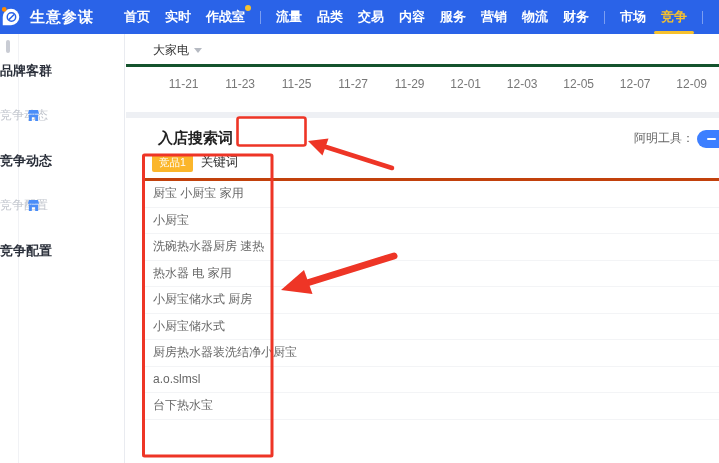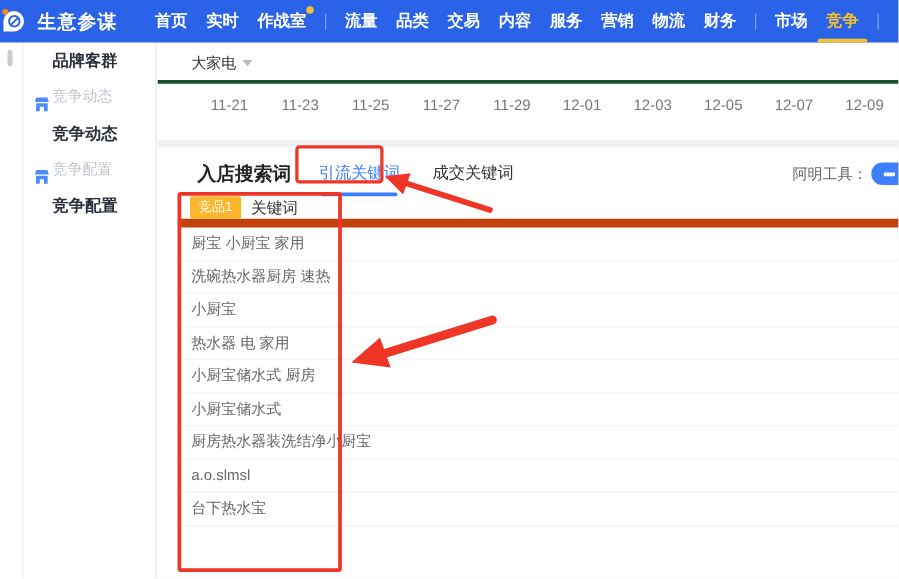--- a/index.html
+++ b/index.html
@@ -22,22 +22,22 @@
               bottom:0; width:40px; height:3px; background:var(--accent-yellow,#f6c12e); border-radius:2px; }
   .nav-item.hasdot::before { content:""; position:absolute; top:5px; right:-6px; width:6px; height:6px;
               border-radius:50%; background:var(--accent-yellow,#f6c12e); }
 
   
   .sidebar { position:absolute; left:0; top:34px; bottom:0; width:125px; background:#fff;
              border-right:1px solid #e9ebf0; z-index:5; }
   .side-inner-line { position:absolute; left:18px; top:0; bottom:0; width:1px; background:#f1f2f5; }
   .side-scroll-thumb { position:absolute; left:6px; top:6px; width:4px; height:13px; background:#c9ccd4; border-radius:2px; }
   .side-list { padding-top:6px; }
-  .side-item { position:relative; display:flex; height:29px; padding-left:42px;
-               font-size:13px; font-weight:bold; color:#2a2f3a; cursor:pointer; }
+  .side-item { position:relative; display:flex; align-items:center; height:29px; 
+               font-size:13px; font-weight:bold; color:#2a2f3a; cursor:pointer;margin-top:16px; }
   .side-item.leaf { font-weight:normal; font-size:12px; color:#c2c6ce; }
   .shop-icon { display:none; position:absolute; left:27px; top:8px; width:13px; height:13px; }
   .side-item.leaf .shop-icon { display:block; }
 
   
   .main { position:absolute; left:126px; top:34px; right:0; bottom:0; background:#eef0f4; overflow:hidden; }
   .card { background:#fff; }
   .card1 { height:78px; position:relative; }
   .cat-row { height:33px; line-height:33px; padding-left:27px; font-size:12px; color:#333;
              border-bottom:3px solid #14532d; }
@@ -57,21 +57,21 @@
   .tab.active { color:var(--tab-blue,#3d7eff); }
   .tab.active::after { content:""; position:absolute; left:2px; right:2px; bottom:-8px; height:3px;
                        background:var(--tab-blue,#3d7eff); border-radius:2px; }
   .tool { margin-left:auto; display:flex; align-items:center; font-size:12px; color:#666;
           gap:3px; margin-right:-10px; }
   .toggle { position:relative; width:32px; height:18px; border-radius:9px;
             background:var(--toggle-blue,#3d7fff); cursor:pointer; flex:none; }
   .toggle .dash { position:absolute; left:10px; top:8px; width:9px; height:2.5px; background:#fff; border-radius:1px; }
 
   .kw-table { margin-left:18px; }
-  .thead { display:flex; align-items:flex-end; height:27px; padding-left:8px; border-bottom:7px solid #c2410c; }
+  .thead { display:flex; align-items:flex-start; height:27px; padding-left:8px; border-bottom:3px solid #c2410c; }
   .badge { font-size:10.5px; color:#fff; background:var(--badge-yellow,#fbb62b);
            padding:2px 7px; border-radius:2px; margin-right:8px; }
   .col-h { font-size:12.5px; color:#333; }
   .trow { display:flex; align-items:center; height:26.5px; padding-left:9px;
           border-bottom:1px solid #f3f4f6; font-size:12px; color:#666; cursor:pointer; }
 
   
   .annotations { position:absolute; inset:0; width:719px; height:463px; pointer-events:none; z-index:50; }
 </style>
 </head>
@@ -200,51 +200,45 @@
 
           <span class="date-tick">12-09</span>
         </div>
     </section>
 
     <div class="gap"></div>
 
     <section class="card card2">
       <div class="sec-head">
         <h2 class="sec-title">入店搜索词</h2>
-        <div class="tabs">
-
-            <span class="tab active">引流关键词</span>
-
-            <span class="tab">成交关键词</span>
-          </div>
         <div class="tool">
           <span>阿明工具：</span>
           <span class="toggle">
             <span class="dash"></span>
           </span>
         </div>
       </div>
 
       <div class="kw-table">
         <div class="thead">
           <span class="badge">竞品1</span>
           <span class="col-h">关键词</span>
         </div>
         <div class="tbody">
 
             <div class="trow">
               <span>厨宝 小厨宝 家用</span>
             </div>
 
             <div class="trow">
+              <span>小厨宝</span>
+            </div>
+
+            <div class="trow">
               <span>洗碗热水器厨房 速热</span>
-            </div>
-
-            <div class="trow">
-              <span>小厨宝</span>
             </div>
 
             <div class="trow">
               <span>热水器 电 家用</span>
             </div>
 
 
             <div class="trow">
               <span>小厨宝储水式 厨房</span>
             </div>

